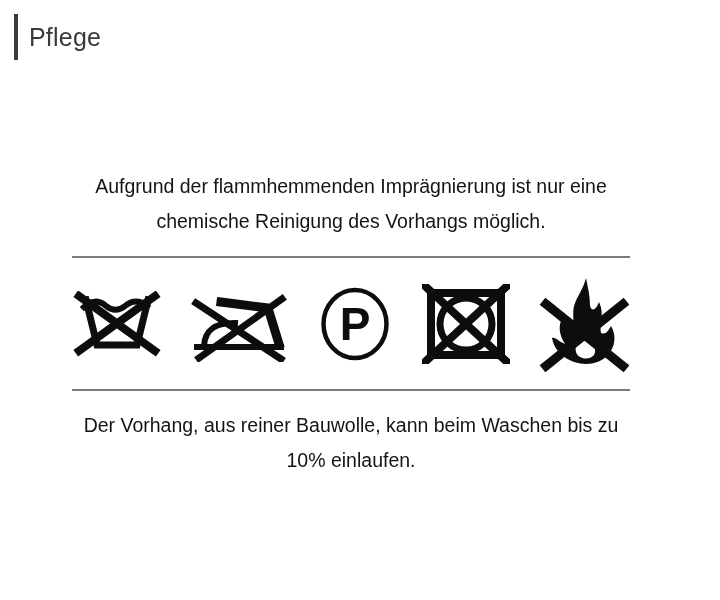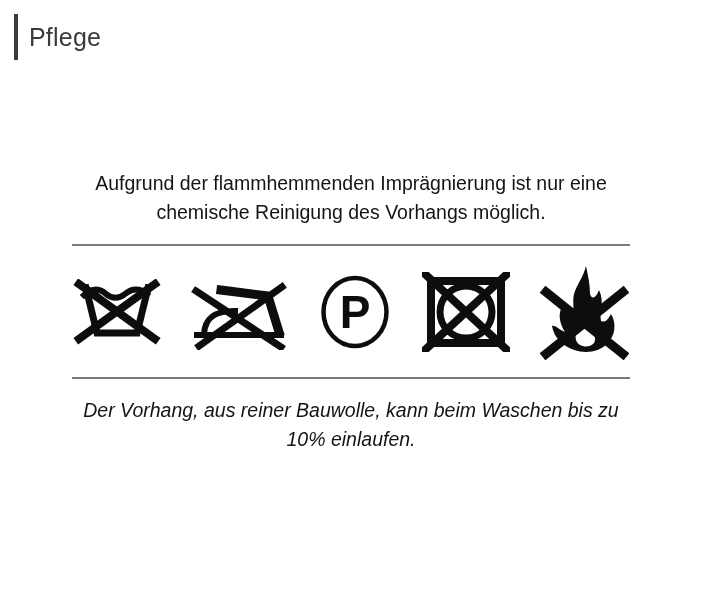--- a/index.html
+++ b/index.html
@@ -10,23 +10,23 @@
   }
   *{box-sizing:border-box;margin:0;padding:0;}
   html,body{width:720px;height:600px;background:#ffffff;overflow:hidden;}
   body{font-family:"Liberation Sans","DejaVu Sans",sans-serif;position:relative;}
 
   .header{position:absolute;left:14px;top:14px;display:flex;align-items:center;gap:11px;}
   .accent-bar{width:4px;height:46px;background:var(--title-color);flex:0 0 auto;}
   .title{font-size:25px;font-weight:400;color:var(--title-color);letter-spacing:.2px;}
 
   .content{position:absolute;left:72px;top:160px;width:558px;text-align:center;color:var(--text-color);}
-  .note{font-size:19.5px;line-height:29px;max-width:548px;margin:0 auto;}
+  .note{font-size:19.5px;line-height:35px;max-width:548px;margin:0 auto;}
   .note.top{margin-top:9px;}
-  .note.bottom{margin-top:17px;font-style:italic;}
+  .note.bottom{margin-top:17px;}
 
   .divider{border:none;border-top:2px solid var(--divider-color);width:100%;}
   .divider.first{margin-top:17px;}
   .divider.second{margin-top:15px;}
 
   .symbols{height:100px;margin-top:16px;display:flex;justify-content:space-between;align-items:center;padding:0 1px;color:var(--symbol-color);}
   .symbols svg{display:block;flex:0 0 auto;}
   .sym-stroke{stroke:currentColor;fill:none;}
   .p-letter{font-family:"Liberation Sans","DejaVu Sans",sans-serif;font-weight:700;font-size:46px;fill:currentColor;}
 </style>

